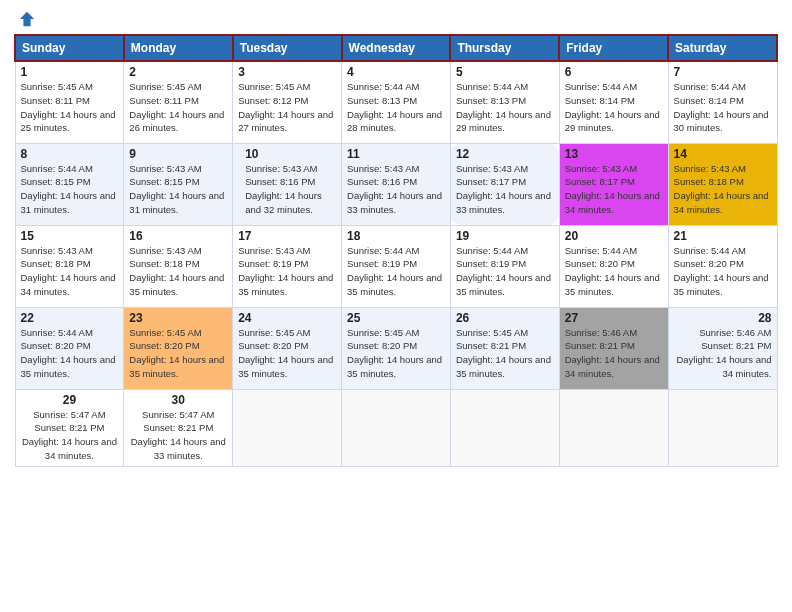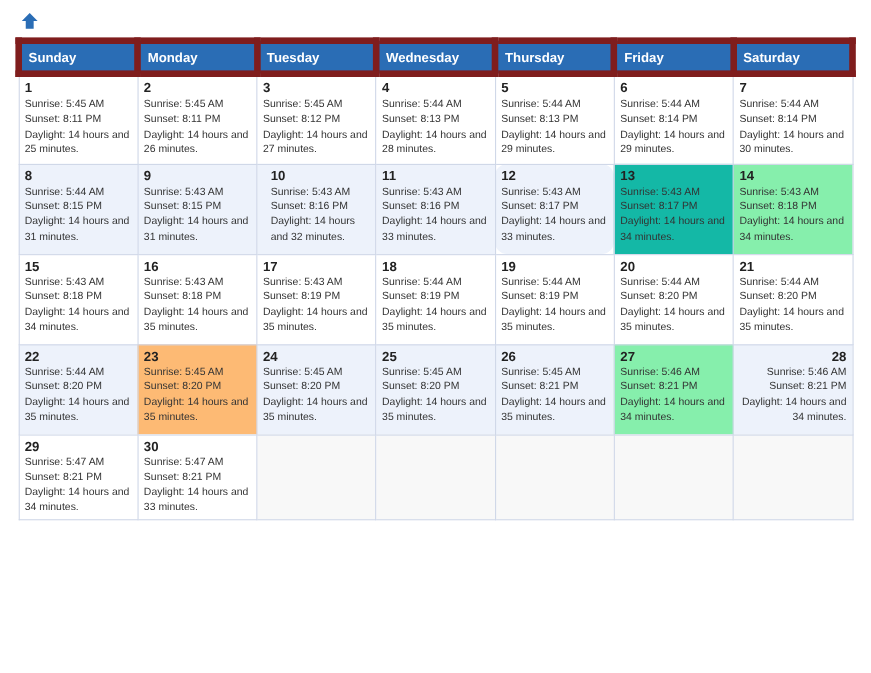--- a/index.html
+++ b/index.html
@@ -64,21 +64,21 @@
       border-collapse: collapse;
       table-layout: fixed;
     }
     .calendar th {
       background: #2a6db5;
       color: #fff;
       font-size: 12px;
       font-weight: bold;
       text-align: left;
       padding: 5px 6px;
-      border: 6px solid #7f1d1d;
+      border: 2px solid #7f1d1d;
     }
     .calendar td {
       border: 1px solid #d0d8e8;
       vertical-align: top;
       padding: 3px 5px;
       background: #fff;
       height: 82px;
     }
     .calendar tr:nth-child(even) td {
       background: #f2f5fa;
@@ -93,20 +93,21 @@
     .day-info {
       font-size: 9.5px;
       color: #333;
       line-height: 1.45;
     }
     .empty-cell {
       background: #f8f8f8 !important;
     }
     .last-row td {
       height: 68px;
+      text-align: center;
     }
   </style>
 </head>
 <body>
 
 <div class="page">
   <div class="header">
     <div class="logo">
       <div class="logo-text">
         <span class="logo-general"></span>
@@ -227,29 +228,29 @@
         </div>
       </td>
           <td style="background: rgb(237, 242, 251); border-radius: 11px;">
         <span class="day-num">12</span>
         <div class="day-info">
           Sunrise: 5:43 AM<br>
           Sunset: 8:17 PM<br>
           Daylight: 14 hours and 33 minutes.
         </div>
       </td>
-          <td style="background: #14b8a6; margin-top: 48px;">
+          <td style="background: #d946ef; margin-top: 48px;">
         <span class="day-num">13</span>
         <div class="day-info">
           Sunrise: 5:43 AM<br>
           Sunset: 8:17 PM<br>
           Daylight: 14 hours and 34 minutes.
         </div>
       </td>
-          <td style="background: #86efac;">
+          <td style="background: #eab308;">
         <span class="day-num">14</span>
         <div class="day-info">
           Sunrise: 5:43 AM<br>
           Sunset: 8:18 PM<br>
           Daylight: 14 hours and 34 minutes.
         </div>
       </td>
         </tr>
         <tr>
           <td>
@@ -343,21 +344,21 @@
         </div>
       </td>
           <td style="background: rgb(237, 242, 251);">
         <span class="day-num">26</span>
         <div class="day-info">
           Sunrise: 5:45 AM<br>
           Sunset: 8:21 PM<br>
           Daylight: 14 hours and 35 minutes.
         </div>
       </td>
-          <td style="background: #86efac;">
+          <td style="background: #a3a3a3;">
         <span class="day-num">27</span>
         <div class="day-info">
           Sunrise: 5:46 AM<br>
           Sunset: 8:21 PM<br>
           Daylight: 14 hours and 34 minutes.
         </div>
       </td>
           <td style="background: rgb(237, 242, 251); text-align: right;">
         <span class="day-num">28</span>
         <div class="day-info">

